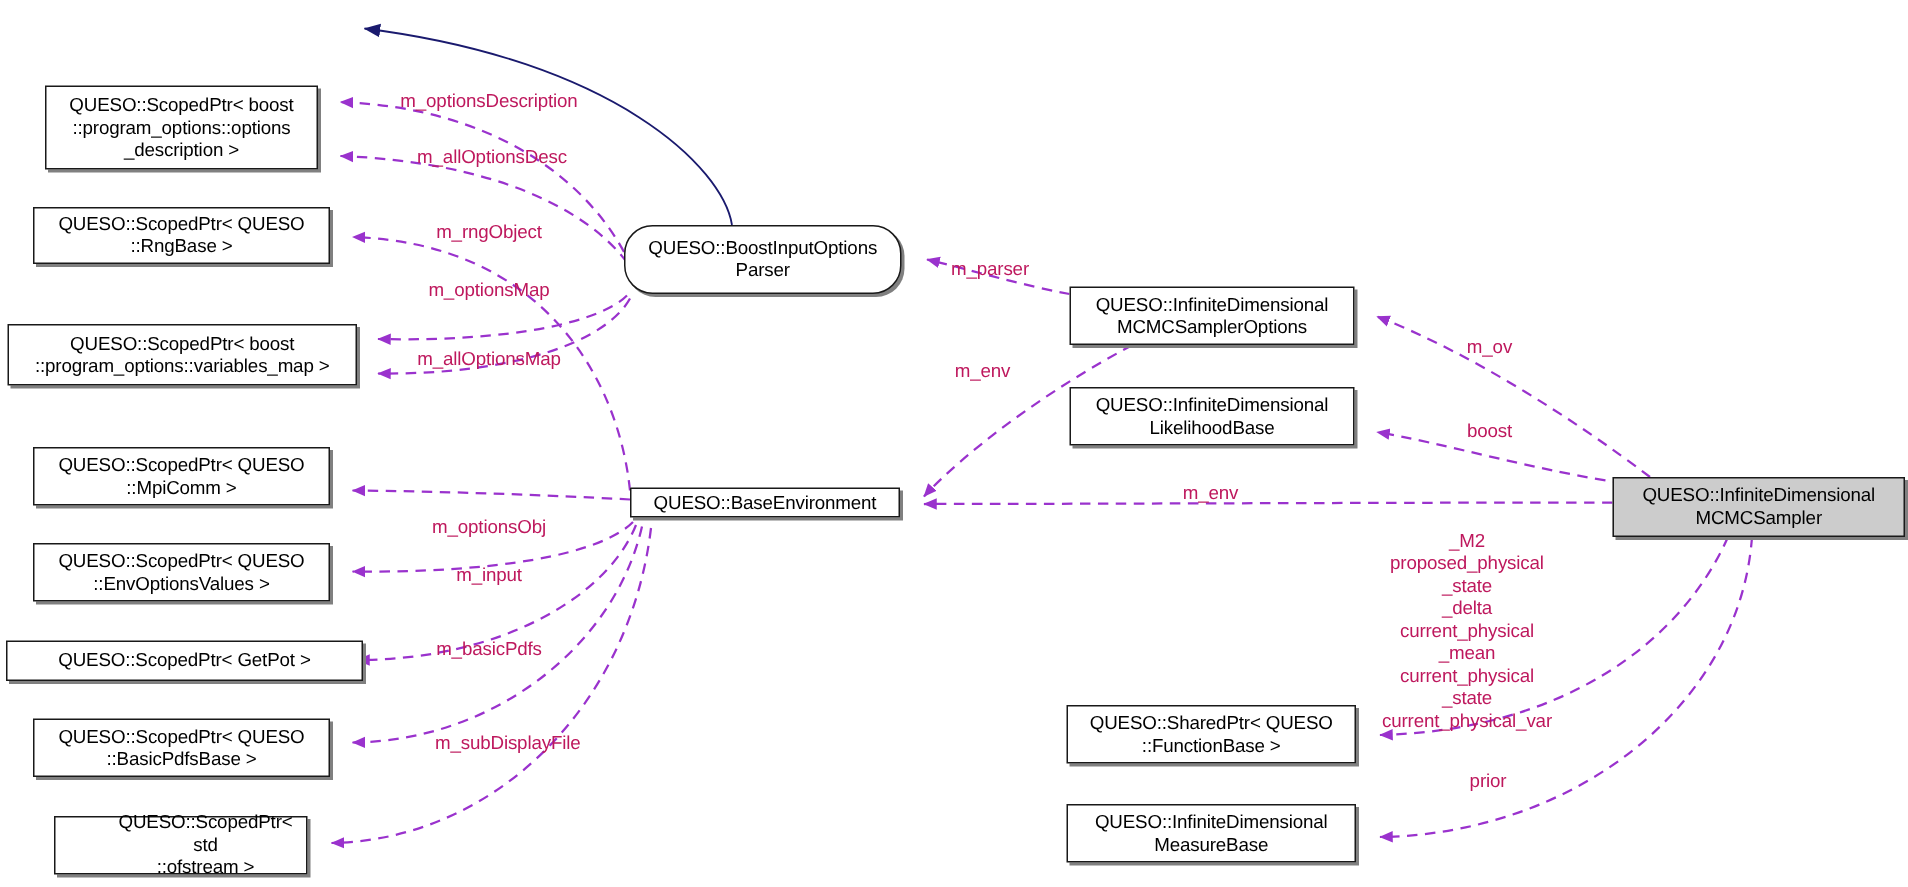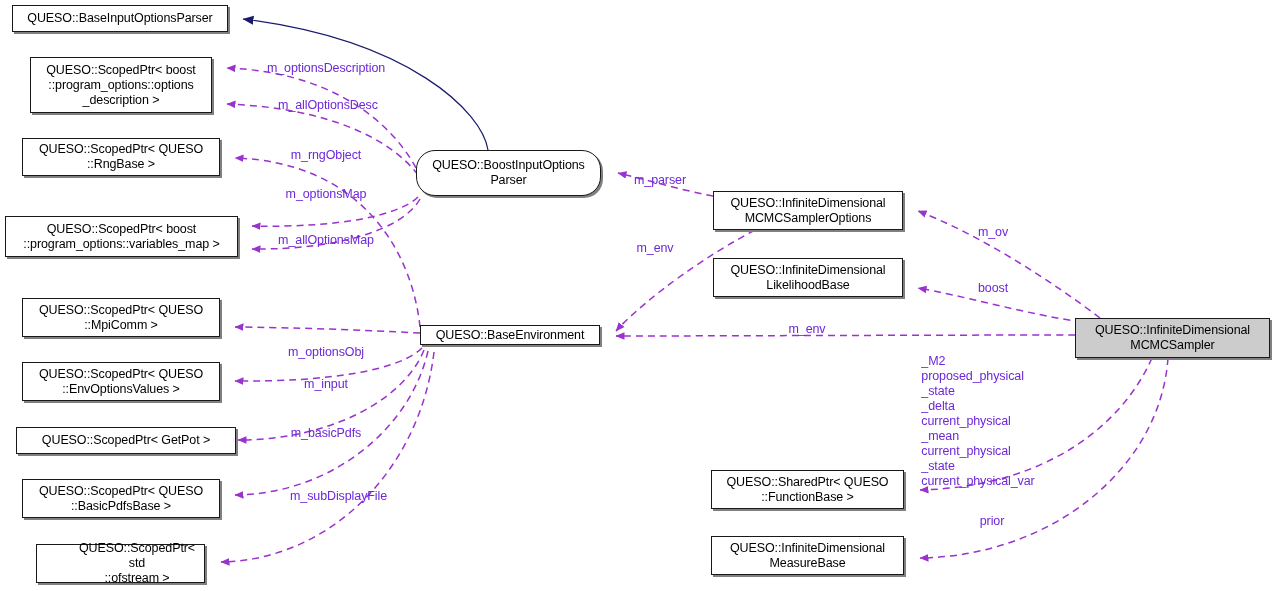--- a/index.html
+++ b/index.html
@@ -38,24 +38,24 @@
     line-height: 15px;
     letter-spacing: -0.1px;
     white-space: pre-line;
     padding: 0 3px;
   }
   .node.highlight {
     background: #cccccc;
   }
   .edge-label {
     position: absolute;
-    color: #6d28d9;
+    color: #be185d;
     font-size: 12.5px;
     line-height: 15px;
-    text-align: left;
+    text-align: center;
     white-space: pre-line;
     transform: translate(-50%, -50%);
     letter-spacing: -0.1px;
   }
 </style>
 </head>
 <body>
 
 <div id="canvas">
 
@@ -105,39 +105,38 @@
       <path d="M1100,318 C1050,280 980,235 918,211" marker-end="url(#arrow-usage)"></path>
 
       <path d="M1082,322 C1030,315 960,295 918,288" marker-end="url(#arrow-usage)"></path>
 
       <path d="M1152,358 C1120,430 1040,487 920,490" marker-end="url(#arrow-usage)"></path>
 
       <path d="M1168,358 C1160,470 1050,556 920,558" marker-end="url(#arrow-usage)"></path>
     </g>
   </svg>
 
-  <div class="node" style="left:12px;top:5px;width:216px;height:27px;">QUESO::BaseInputOptionsParser</div>
 
   <div class="node" style="left:30px;top:57px;width:182px;height:56px;">QUESO::ScopedPtr&lt; boost
 ::program_options::options
 _description &gt;</div>
 
   <div class="node" style="left:22px;top:138px;width:198px;height:38px;">QUESO::ScopedPtr&lt; QUESO
 ::RngBase &gt;</div>
 
   <div class="node" style="left:5px;top:216px;width:233px;height:41px;">QUESO::ScopedPtr&lt; boost
 ::program_options::variables_map &gt;</div>
 
   <div class="node" style="left:22px;top:298px;width:198px;height:39px;">QUESO::ScopedPtr&lt; QUESO
 ::MpiComm &gt;</div>
 
   <div class="node" style="left:22px;top:362px;width:198px;height:39px;">QUESO::ScopedPtr&lt; QUESO
 ::EnvOptionsValues &gt;</div>
 
-  <div class="node" style="left:16px;top:427px;width:220px;height:27px;">QUESO::ScopedPtr&lt; GetPot &gt;</div>
+  <div class="node" style="left:4px;top:427px;width:238px;height:27px;">QUESO::ScopedPtr&lt; GetPot &gt;</div>
 
   <div class="node" style="left:22px;top:479px;width:198px;height:39px;">QUESO::ScopedPtr&lt; QUESO
 ::BasicPdfsBase &gt;</div>
 
   <div class="node" style="left:36px;top:544px;width:169px;height:39px;padding-left:36px;">QUESO::ScopedPtr&lt; std
 ::ofstream &gt;</div>
 
   <div class="node" style="left:416px;top:150px;width:185px;height:46px;border-radius:19px;">QUESO::BoostInputOptions
 Parser</div>
 

